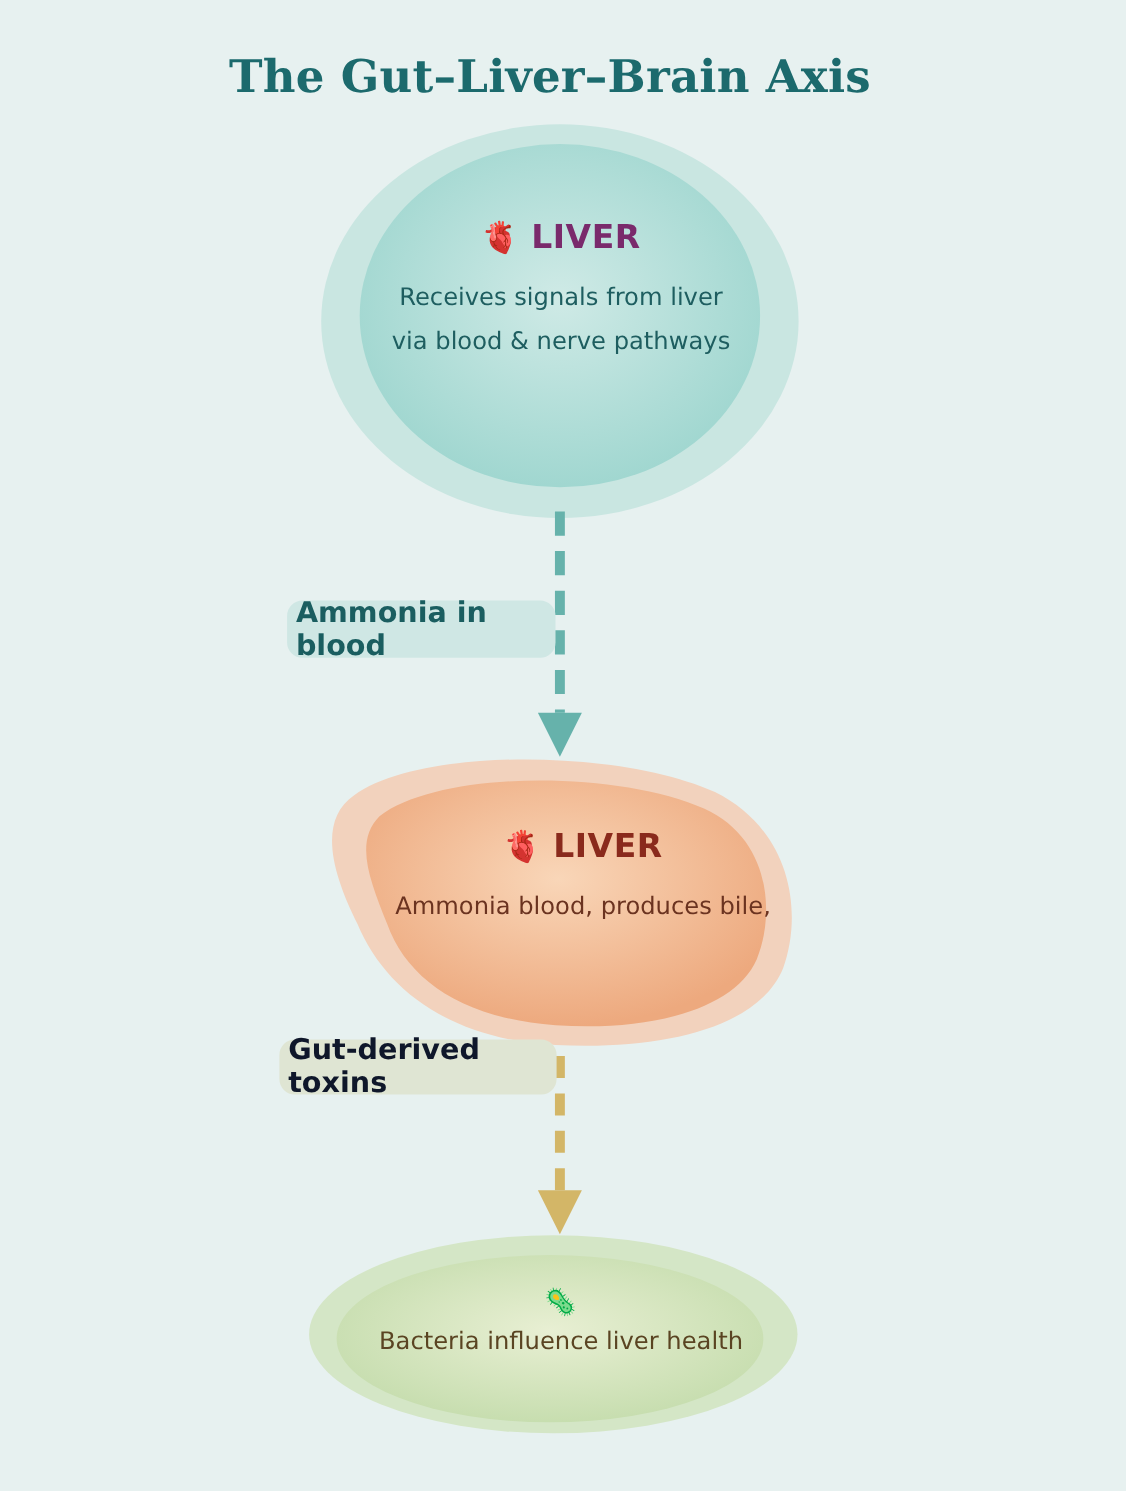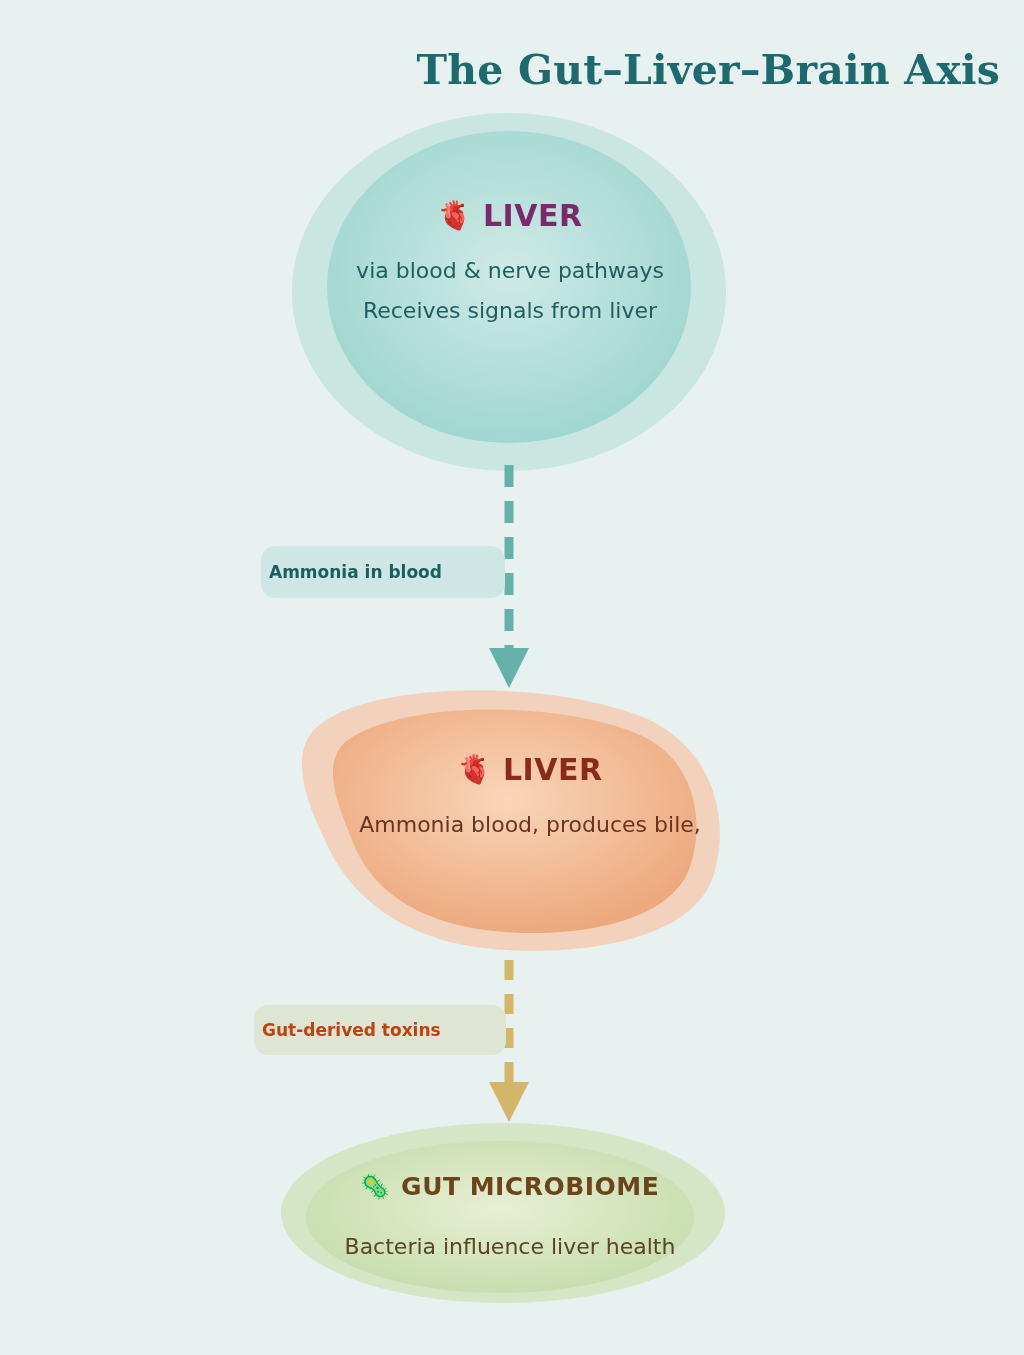--- a/index.html
+++ b/index.html
@@ -2,50 +2,50 @@
 <html><head>
   <meta charset="utf-8">
   <style>
     html, body { margin: 0; padding: 0; }
     body {
       width: 1024px; height: 1355px; position: relative; overflow: hidden;
       background: #e7f1f0;
       font-family: "DejaVu Sans", sans-serif;
     }
     .title {
-      position: absolute; left: 0; top: 46px; width: 1000px; text-align: right;
+      position: absolute; left: 0; top: 46px; width: 1000px; text-align: center;
       font-family: "DejaVu Serif", serif; font-weight: bold; font-size: 41px;
       color: #1c6a6d; letter-spacing: 0.2px;
     }
     svg.shapes { position: absolute; left: 0; top: 0; }
     .node-text { position: absolute; text-align: center; }
     .node-heading {
       display: flex; align-items: center; justify-content: center; gap: 10px;
       font-weight: bold; font-size: 30px; letter-spacing: 0.5px;
     }
     .node-heading .emoji { font-size: 28px; line-height: 1; }
     .node-desc { font-size: 22px; line-height: 40px; }
     .brain-text { left: 320px; top: 198px; width: 380px; }
     .brain-text .node-heading { color: #7a2a6c; }
     .brain-text .node-desc { color: #1e5e60; margin-top: 18px; }
     .liver-text { left: 340px; top: 752px; width: 380px; }
     .liver-text .node-heading { color: #8a2a1c; }
     .liver-text .node-desc { color: #6b3320; margin-top: 18px; }
     .gut-text { left: 300px; top: 1172px; width: 420px; }
     .gut-text .node-heading { color: #6b4519; font-size: 25px; }
     .gut-text .node-heading .emoji { font-size: 24px; }
-    .gut-text .node-desc { color: #5a4422; margin-top: 26px; font-size: 22px; }
+    .gut-text .node-desc { color: #5a4422; margin-top: 4px; font-size: 22px; }
     .edge-label {
-      position: absolute; border-radius: 14px; font-weight: bold; font-size: 17px;
+      position: absolute; border-radius: 14px; font-weight: bold; font-size: 26px;
       padding: 0 8px; display: flex; align-items: center;
     }
     .edge-ammonia { left: 261px; top: 546px; height: 52px; width: 228px;
       background: #cfe7e4; color: #1a5e60; }
-    .edge-toxins { left: 254px; top: 1005px; height: 50px; width: 236px;
-      background: #dfe5d3; color: #c2410c; }
+    .edge-toxins { left: 254px; top: 945px; height: 50px; width: 236px;
+      background: #dfe5d3; color: #0f172a; }
   </style>
 </head>
 <body>
 
 <div class="title">The Gut–Liver–Brain Axis</div>
 
 <svg class="shapes" width="1024" height="1355">
   <defs>
     <radialGradient id="gBrain" cx="50%" cy="45%" r="60%">
       <stop offset="0%" stop-color="#cfeae6"></stop>
@@ -86,40 +86,39 @@
     <ellipse cx="500" cy="1217" rx="194" ry="76" fill="url(#gGut)"></ellipse>
   </g>
 </svg>
 
 <div class="node-text brain-text">
   <div class="node-heading">
     <span class="emoji">🫀</span>
     <span>LIVER</span>
   </div>
   <div class="node-desc">
+    <div>Receives signals from liver</div>
     <div>via blood &amp; nerve pathways</div>
-    <div>Receives signals from liver</div>
   </div>
 </div>
 
 <div class="edge-label edge-ammonia">Ammonia in blood</div>
 
 <div class="node-text liver-text">
   <div class="node-heading">
     <span class="emoji">🫀</span>
     <span>LIVER</span>
   </div>
   <div class="node-desc">
     <div>Ammonia blood, produces bile,</div>
   </div>
 </div>
 
 <div class="edge-label edge-toxins">Gut-derived toxins</div>
 
 <div class="node-text gut-text">
   <div class="node-heading">
     <span class="emoji">🦠</span>
-    <span>GUT MICROBIOME</span>
   </div>
   <div class="node-desc">
     <div>Bacteria influence liver health</div>
   </div>
 </div>
 
 </body></html>

